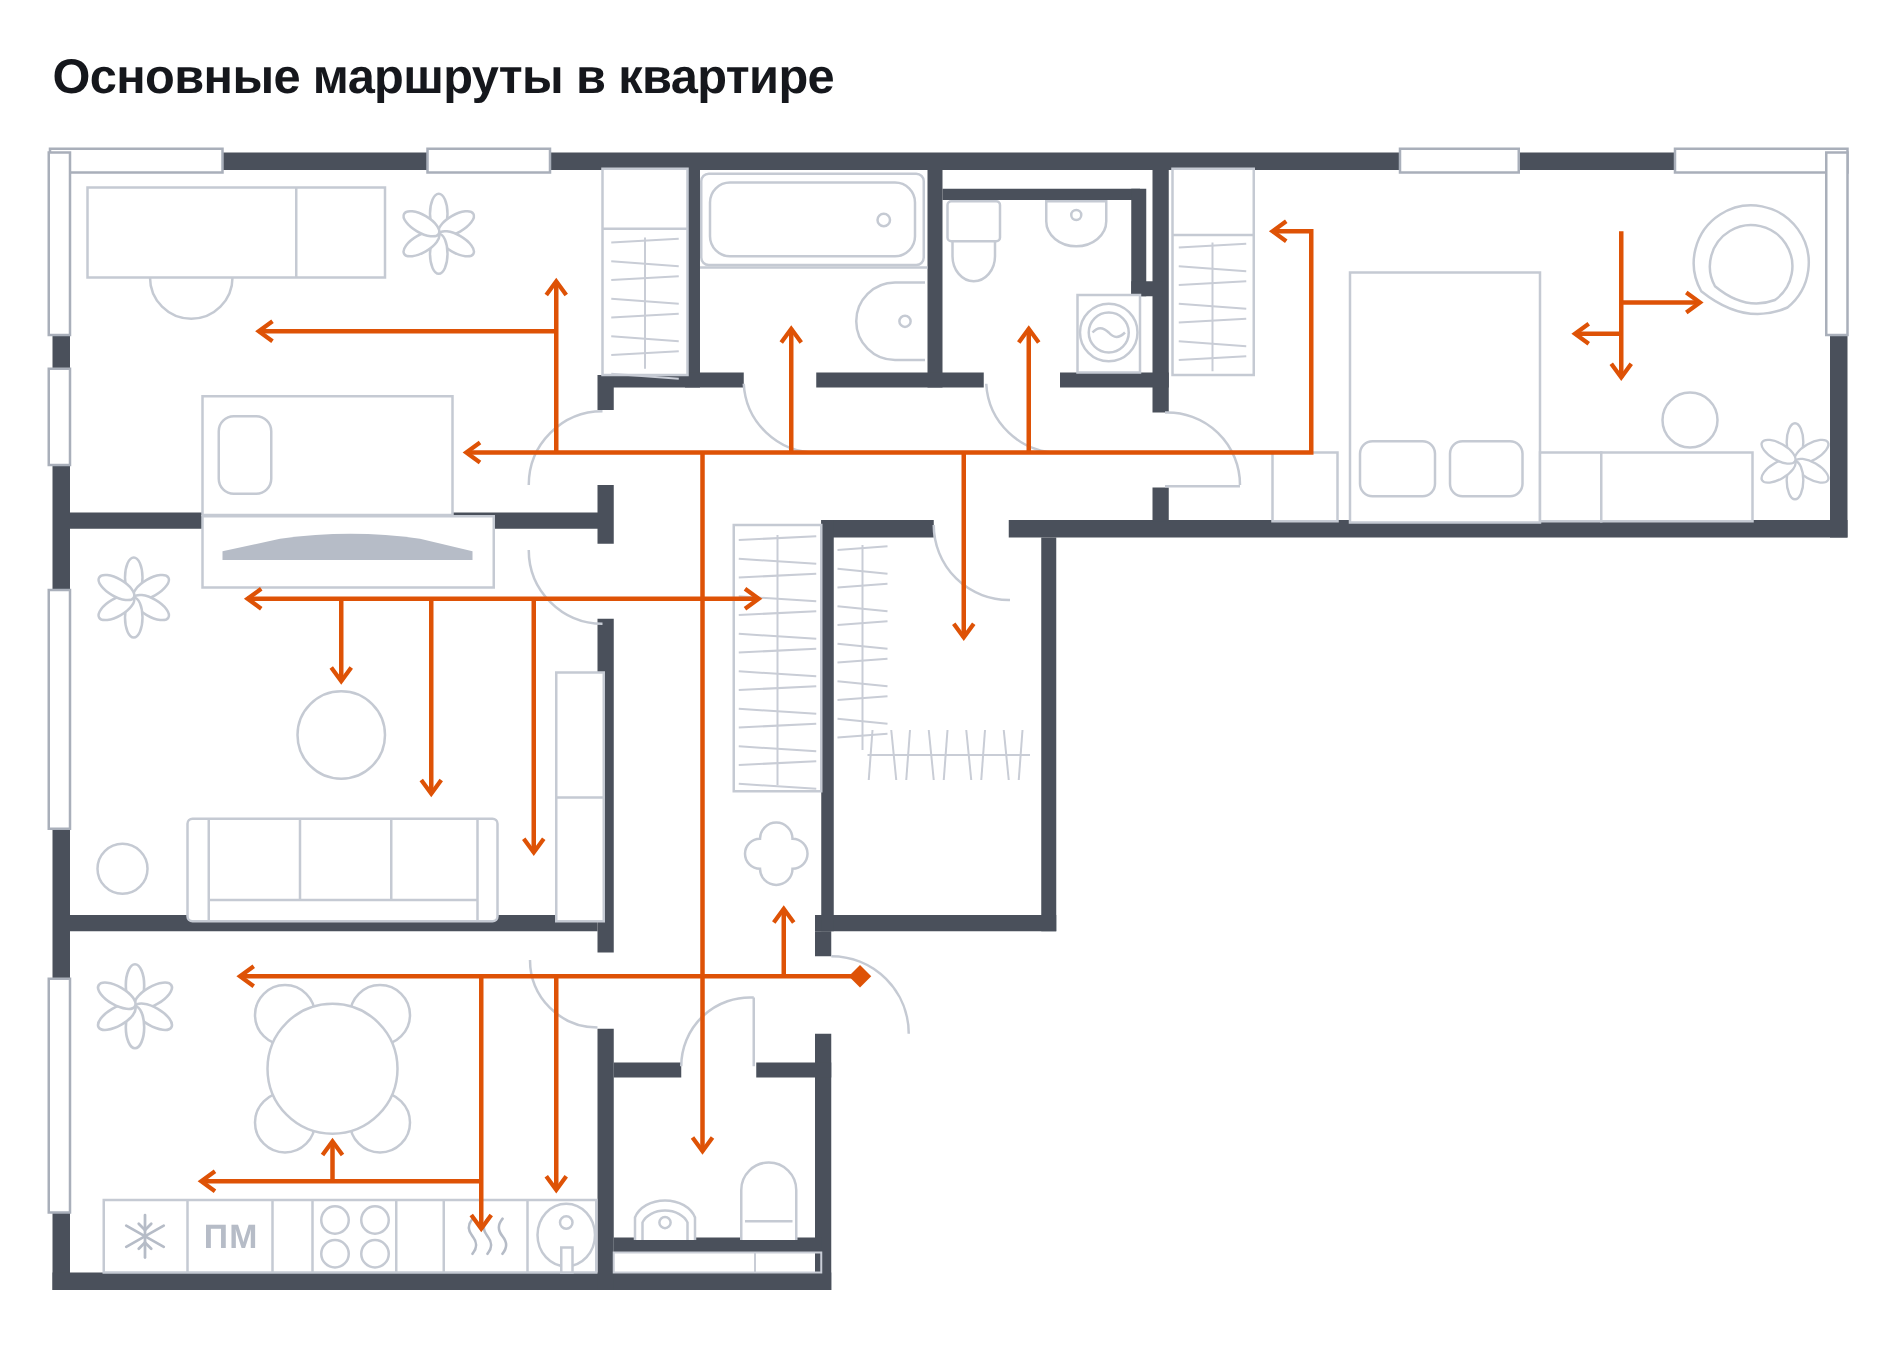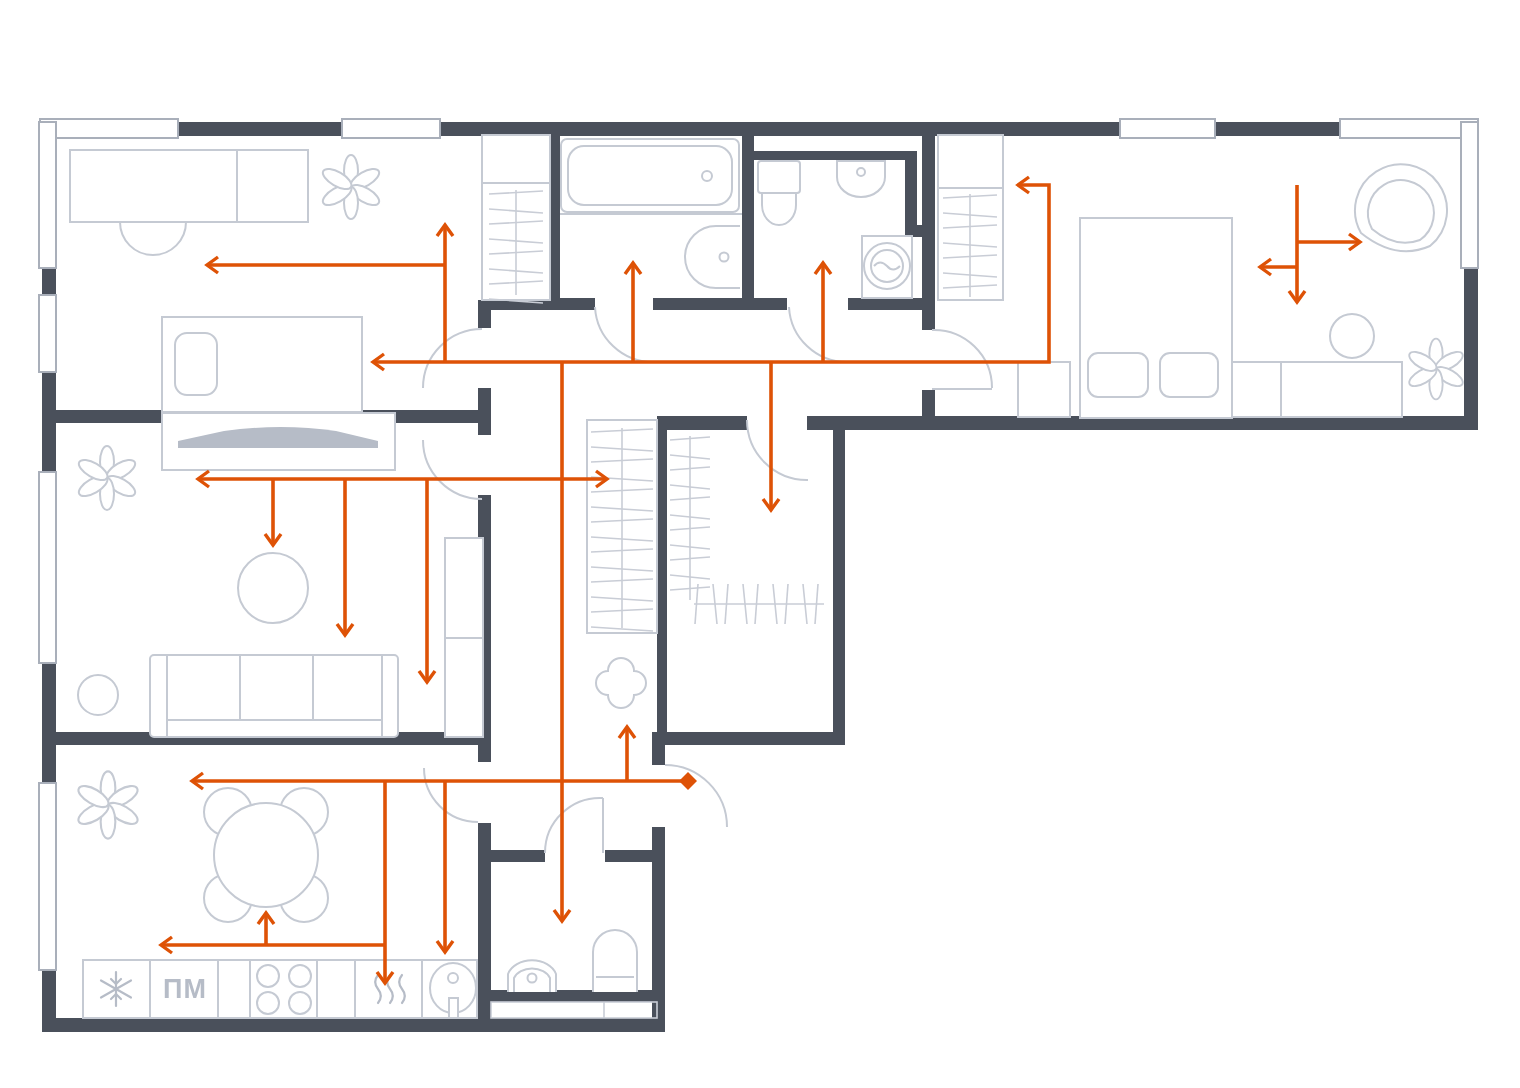--- a/index.html
+++ b/index.html
@@ -19,20 +19,21 @@
   .pm-label{fill:#B6BCC7;font-weight:700;font-size:27px;font-family:"Liberation Sans",sans-serif;letter-spacing:1px;}
   .route-line{fill:none;stroke:var(--route-color,#DE5206);stroke-width:3.6;}
   .route-marker{stroke:var(--route-color,#DE5206);fill:none;stroke-width:3.4;stroke-linejoin:miter;}
   .route-diamond{fill:var(--route-color,#DE5206);stroke:none;}
   marker{overflow:visible;}
 </style>
 </head>
 <body>
 
 <div class="stage">
+  <h1 class="page-title">Основные маршруты в квартире</h1>
 
   <svg id="plan-svg" width="1520" height="1088" viewBox="0 0 1520 1088">
     <defs>
       <marker id="m-arrow" viewBox="-16 -12 20 24" refX="0" refY="0" markerWidth="20" markerHeight="24" markerUnits="userSpaceOnUse" orient="auto-start-reverse">
         <path class="route-marker" d="M-11,-8 L0,0 L-11,8"></path>
       </marker>
       <marker id="m-diamond" viewBox="-11 -11 22 22" refX="0" refY="0" markerWidth="22" markerHeight="22" markerUnits="userSpaceOnUse" orient="auto">
         <path class="route-diamond" d="M0,-9 L9,0 L0,9 L-9,0 Z"></path>
       </marker>
       <g id="plant">

